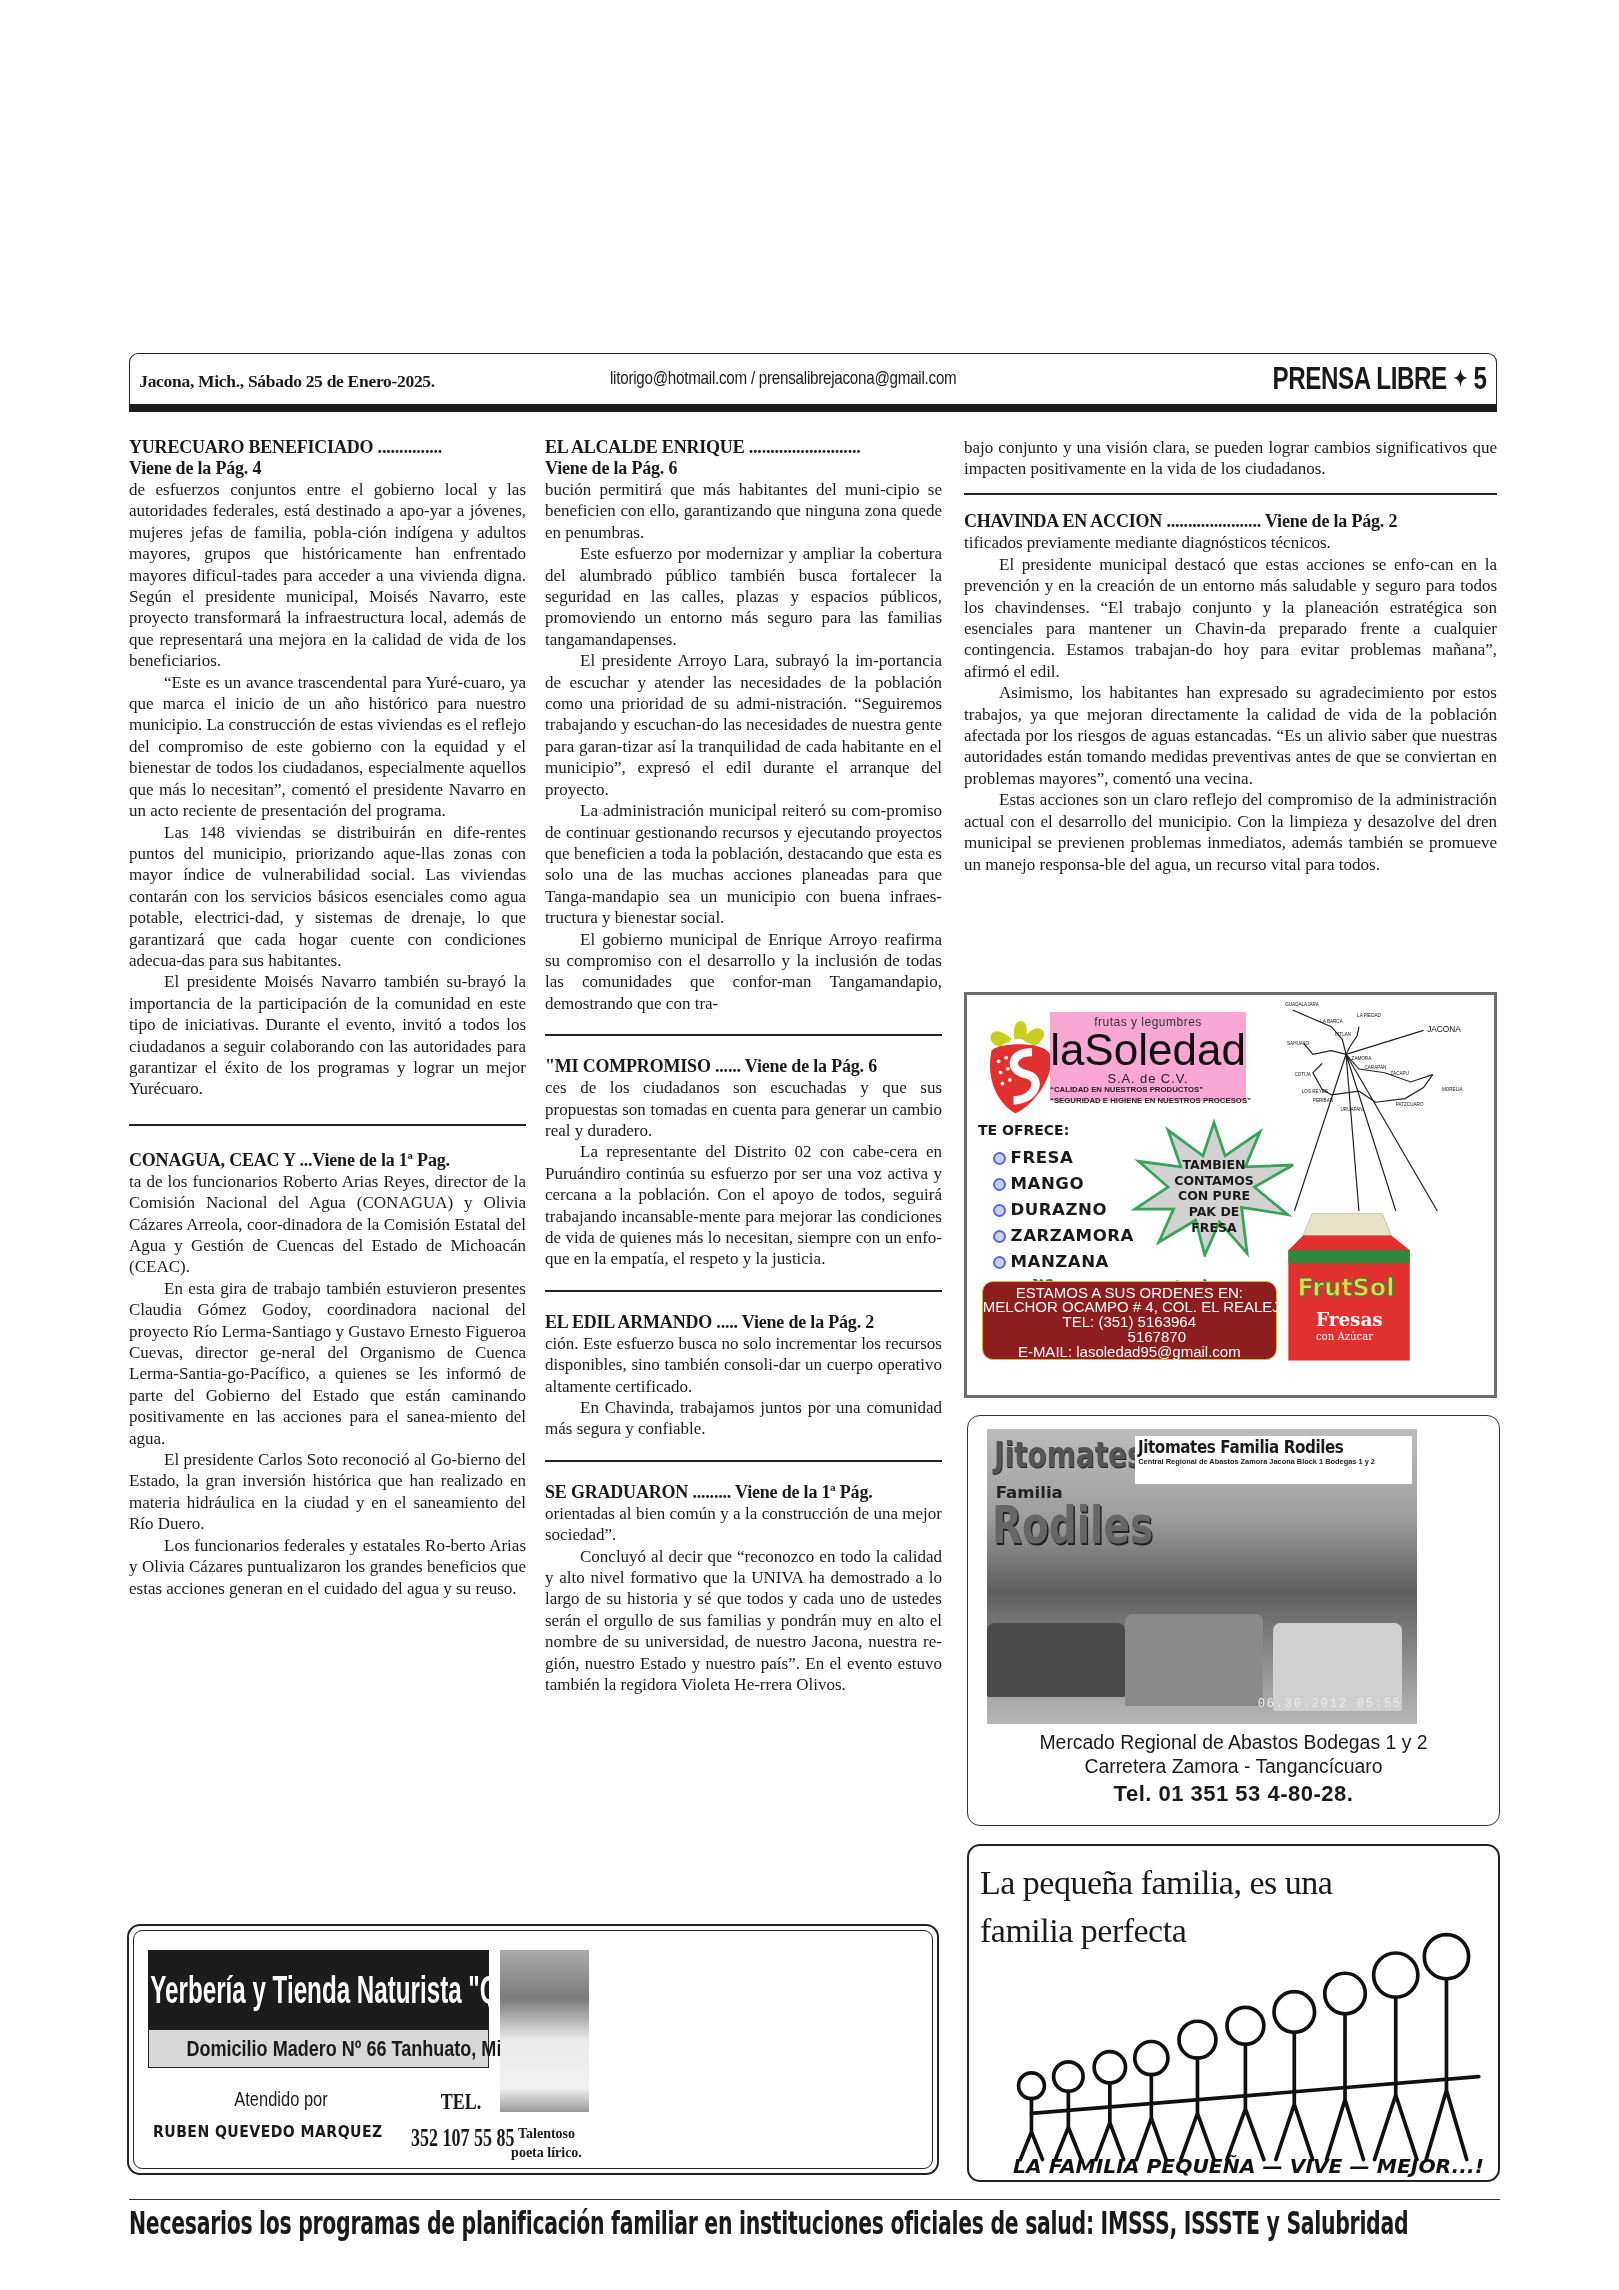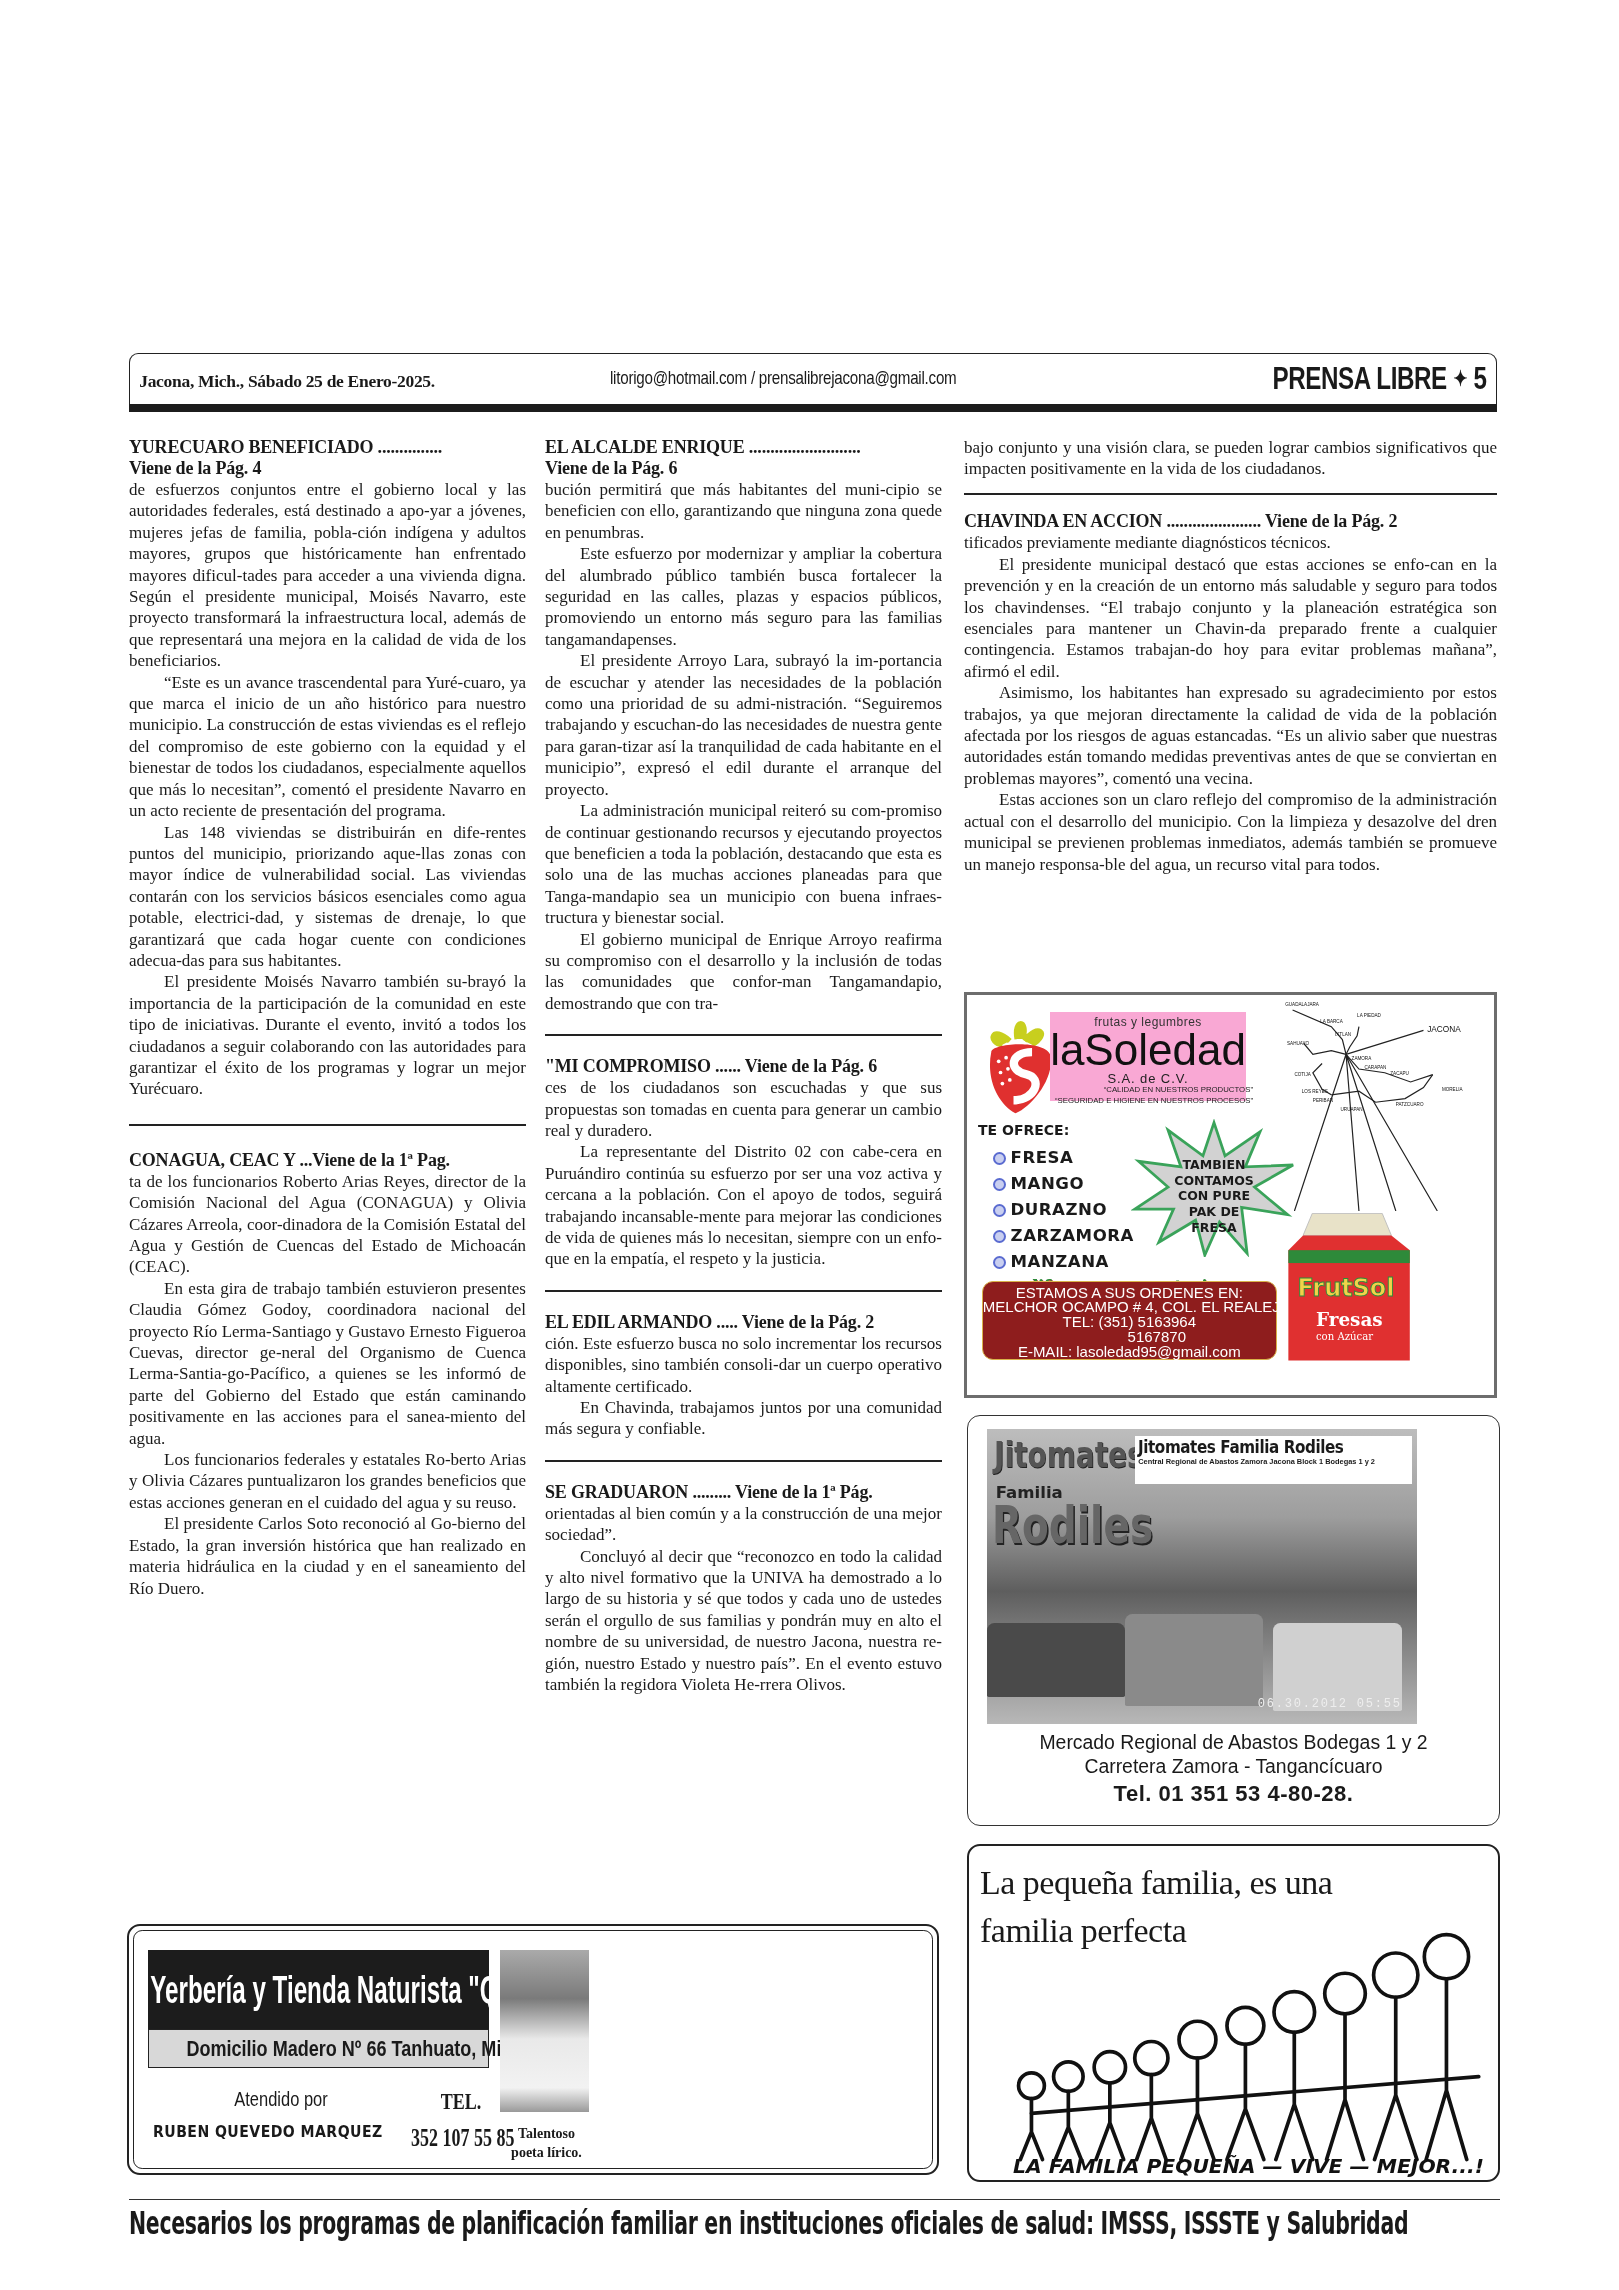--- a/index.html
+++ b/index.html
@@ -24,21 +24,21 @@
   .p.noind { text-indent: 0; }
   .rule { border-top: 2.3px solid #222; margin: 20px 0 20px 0; }
 
   
   .ad-soledad { position: absolute; left: 964px; top: 992px; width: 533px; height: 406px; border: 3.7px solid #6d6d6d; background: #fff; overflow: hidden; font-family: "Liberation Sans", sans-serif; }
   .straw { position: absolute; left: 14.8px; top: 20px; width: 76px; height: 102px; }
   .sol-logo { position: absolute; left: 83px; top: 16.6px; width: 196px; height: 89px; background: #f9a8d4; text-align: center; }
   .sol-sub { font-size: 12px; color: #333; margin-top: 3.7px; letter-spacing: 0.5px; }
   .sol-name { font-size: 44px; line-height: 42px; color: #111; letter-spacing: 0px; }
   .sol-sa { font-size: 13px; color: #222; letter-spacing: 0.9px; }
-  .sol-slogan { position: absolute; left: 83px; top: 89px; width: 203px; text-align: right; font-size: 7.8px; font-weight: normal; line-height: 11px; color: #222; }
+  .sol-slogan { position: absolute; left: 83px; top: 89px; width: 203px; text-align: left; font-size: 7.8px; font-weight: bold; line-height: 11px; color: #222; }
   .sol-offer { position: absolute; left: 11px; top: 127px; font-weight: bold; font-size: 14px; font-family: "DejaVu Sans", sans-serif; }
   .sol-list { position: absolute; left: 26px; top: 150px; }
   .sol-item { font-family: "DejaVu Sans", sans-serif; font-weight: bold; font-size: 16.6px; line-height: 26px; letter-spacing: 0.5px; display: flex; align-items: center; }
   .swirl { display: inline-block; width: 13px; height: 13px; border-radius: 50%; border: 2.8px solid #5a6bd0; margin-right: 4.6px; background: #c9cff0; }
   .sol-present { position: absolute; left: 33px; top: 281px; font-family: "DejaVu Serif", serif; font-weight: bold; font-size: 16.6px; color: #2e8a3a; text-shadow: 0.9px 0.9px 0 #c83a3a; letter-spacing: -0.5px; }
   .burst { position: absolute; left: 164px; top: 124px; width: 166px; height: 138px; }
   .burst-text { position: absolute; left: 164px; top: 162px; width: 166px; text-align: center; font-weight: bold; font-size: 12.5px; line-height: 15.7px; font-family: "DejaVu Sans", sans-serif; }
   .sol-info { position: absolute; left: 14.8px; top: 286px; width: 295px; height: 79px; background: #8e1d1d; border-radius: 11px; color: #fff; text-align: center; font-size: 15px; line-height: 14.8px; padding-top: 3.7px; border: 1.8px solid #d9b24a; }
   .sol-map { position: absolute; left: 309px; top: 3.7px; width: 212px; height: 212px; }
   .frutsol { position: absolute; left: 314px; top: 218px; width: 138px; height: 159px; }
@@ -100,22 +100,22 @@
     <p class="p noind">de esfuerzos conjuntos entre el gobierno local y las autoridades federales, está destinado a apo-yar a jóvenes, mujeres jefas de familia, pobla-ción indígena y adultos mayores, grupos que históricamente han enfrentado mayores dificul-tades para acceder a una vivienda digna. Según el presidente municipal, Moisés Navarro, este proyecto transformará la infraestructura local, además de que representará una mejora en la calidad de vida de los beneficiarios.</p>
     <p class="p">“Este es un avance trascendental para Yuré-cuaro, ya que marca el inicio de un año histórico para nuestro municipio. La construcción de estas viviendas es el reflejo del compromiso de este gobierno con la equidad y el bienestar de todos los ciudadanos, especialmente aquellos que más lo necesitan”, comentó el presidente Navarro en un acto reciente de presentación del programa.</p>
     <p class="p">Las 148 viviendas se distribuirán en dife-rentes puntos del municipio, priorizando aque-llas zonas con mayor índice de vulnerabilidad social. Las viviendas contarán con los servicios básicos esenciales como agua potable, electrici-dad, y sistemas de drenaje, lo que garantizará que cada hogar cuente con condiciones adecua-das para sus habitantes.</p>
     <p class="p">El presidente Moisés Navarro también su-brayó la importancia de la participación de la comunidad en este tipo de iniciativas. Durante el evento, invitó a todos los ciudadanos a seguir colaborando con las autoridades para garantizar el éxito de los programas y lograr un mejor Yurécuaro.</p>
   </div>
   <div class="rule" style="margin-top:24px;margin-bottom:24px;"></div>
   <div>
     <div class="head">CONAGUA, CEAC Y ...Viene de la 1ª Pag.</div>
     <p class="p noind">ta de los funcionarios Roberto Arias Reyes, director de la Comisión Nacional del Agua (CONAGUA) y Olivia Cázares Arreola, coor-dinadora de la Comisión Estatal del Agua y Gestión de Cuencas del Estado de Michoacán (CEAC).</p>
     <p class="p">En esta gira de trabajo también estuvieron presentes Claudia Gómez Godoy, coordinadora nacional del proyecto Río Lerma-Santiago y Gustavo Ernesto Figueroa Cuevas, director ge-neral del Organismo de Cuenca Lerma-Santia-go-Pacífico, a quienes se les informó de parte del Gobierno del Estado que están caminando positivamente en las acciones para el sanea-miento del agua.</p>
+    <p class="p">El presidente Carlos Soto reconoció al Go-bierno del Estado, la gran inversión histórica que han realizado en materia hidráulica en la ciudad y en el saneamiento del Río Duero.</p>
     <p class="p">Los funcionarios federales y estatales Ro-berto Arias y Olivia Cázares puntualizaron los grandes beneficios que estas acciones generan en el cuidado del agua y su reuso.</p>
-    <p class="p">El presidente Carlos Soto reconoció al Go-bierno del Estado, la gran inversión histórica que han realizado en materia hidráulica en la ciudad y en el saneamiento del Río Duero.</p>
   </div>
 </div>
 
 <div class="col col2">
   <div>
     <div class="head">EL ALCALDE ENRIQUE ..........................</div>
     <div class="head">Viene de la  Pág. 6</div>
     <p class="p noind">bución permitirá que más habitantes del muni-cipio se beneficien con ello, garantizando que ninguna zona quede en penumbras.</p>
     <p class="p">Este esfuerzo por modernizar y ampliar la cobertura del alumbrado público también busca fortalecer la seguridad en las calles, plazas y espacios públicos, promoviendo un entorno más seguro para las familias tangamandapenses.</p>
     <p class="p">El presidente Arroyo Lara, subrayó la im-portancia de escuchar y atender las necesidades de la población como una prioridad de su admi-nistración. “Seguiremos trabajando y escuchan-do las necesidades de nuestra gente para garan-tizar así la tranquilidad de cada habitante en el municipio”, expresó el edil durante el arranque del proyecto.</p>

